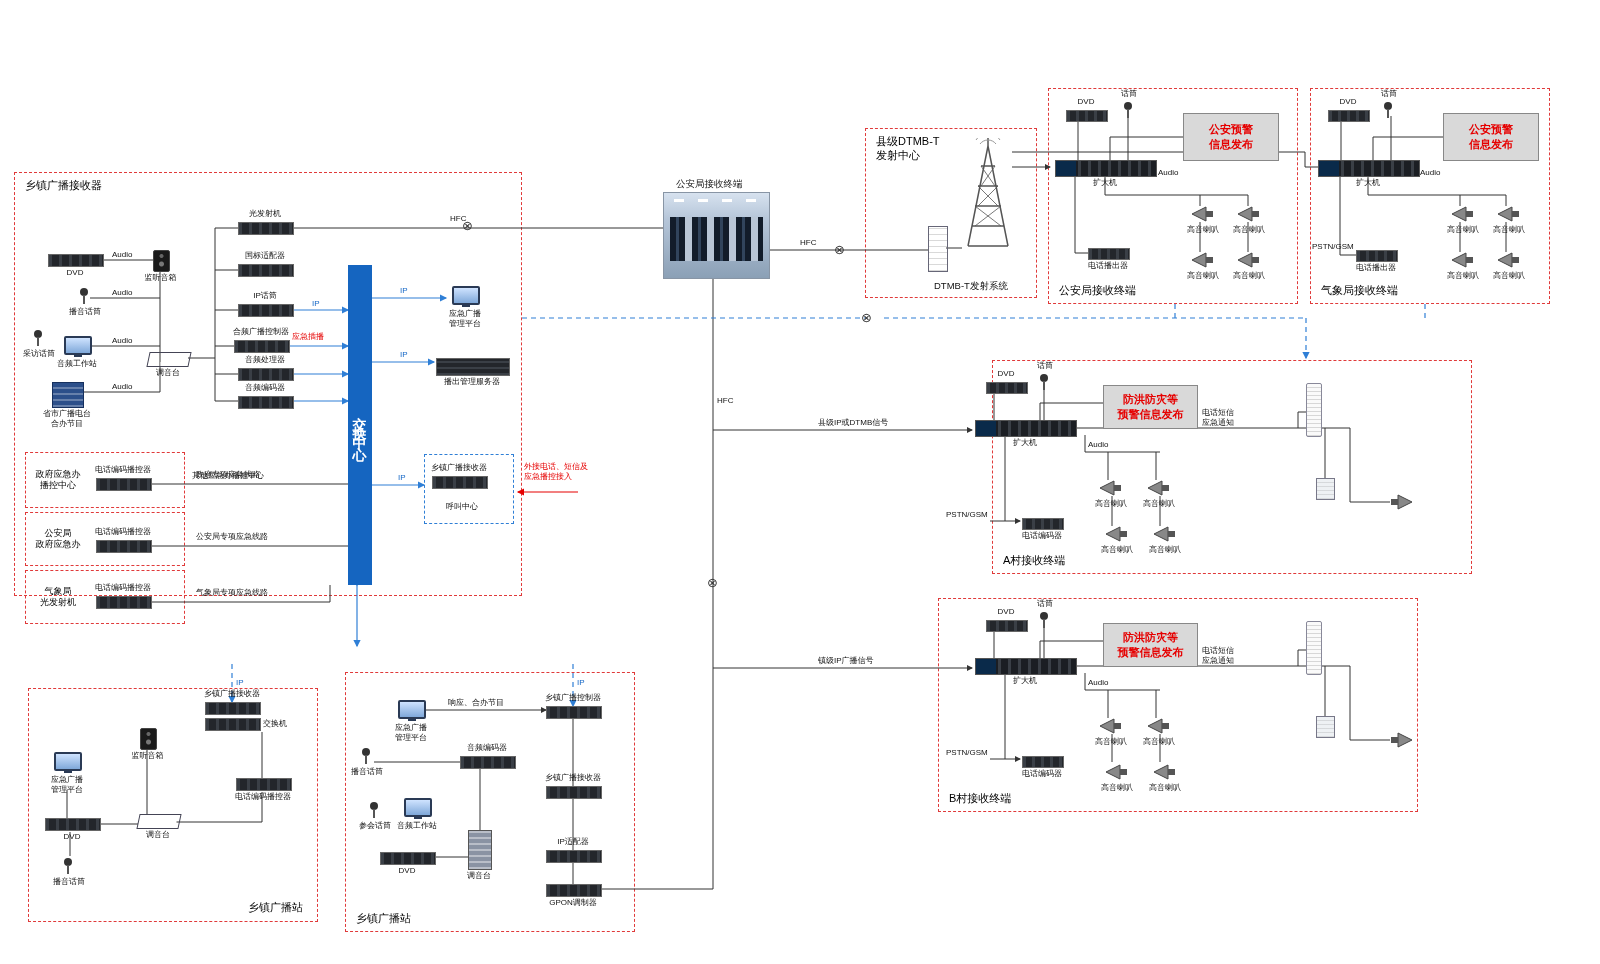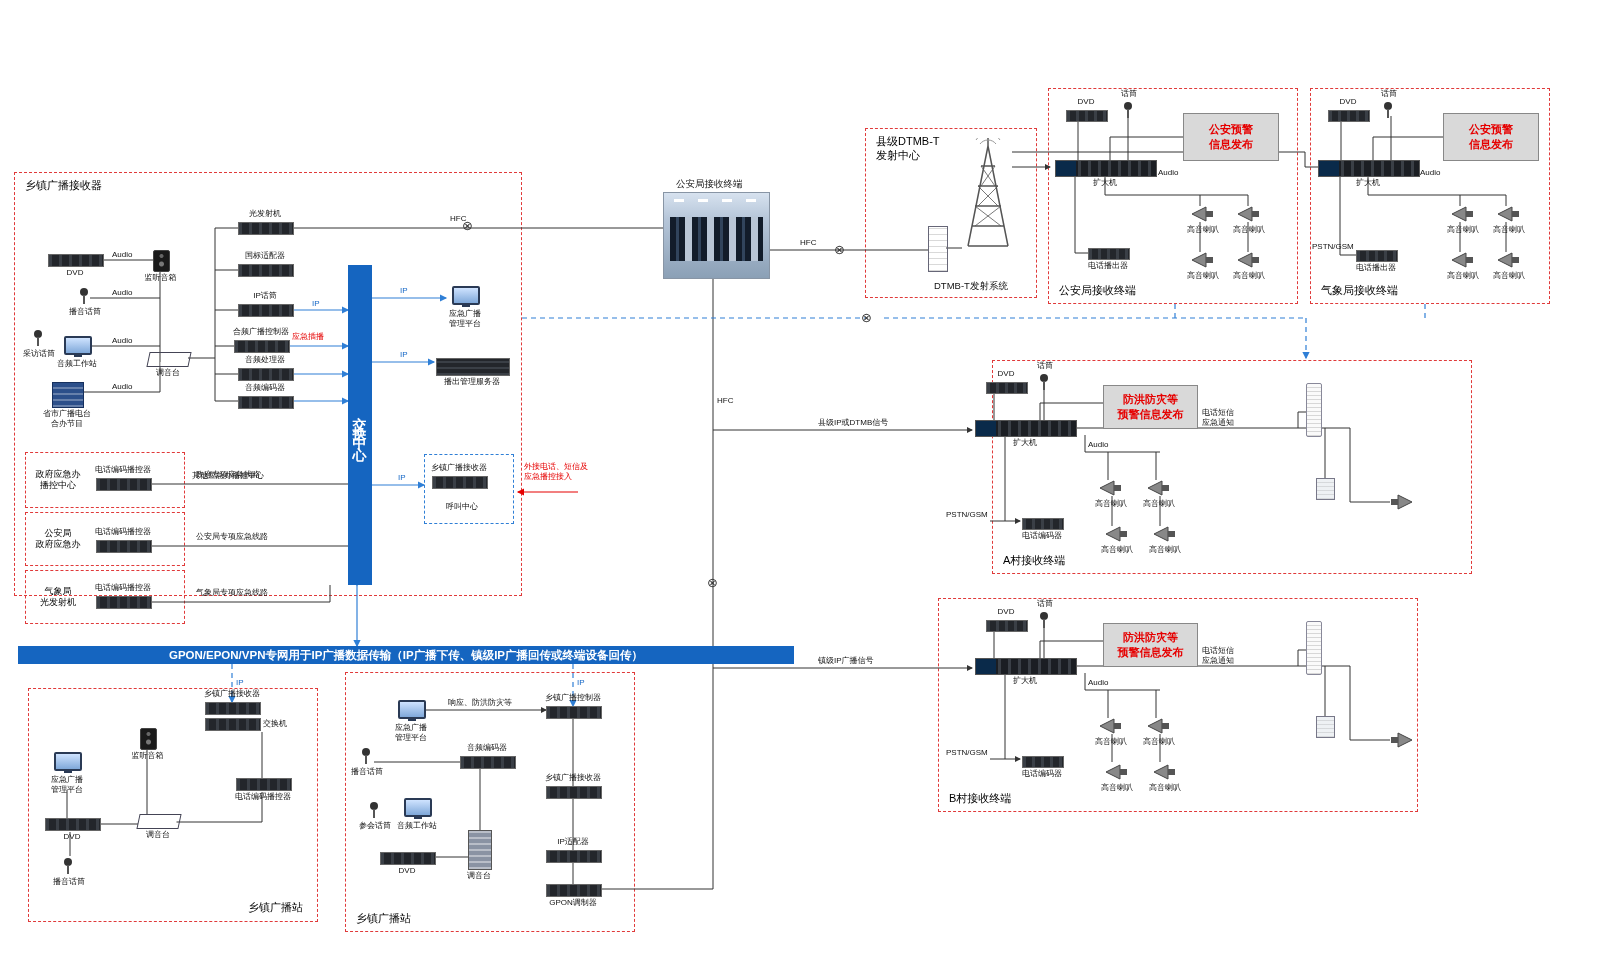--- a/index.html
+++ b/index.html
@@ -265,23 +265,20 @@
         <div class="rlabel lp-br">乡镇广播站</div>
       </div>
       <div class="region" style="left: 345px; top: 672px; width: 290px; height: 260px;">
         <div class="rlabel lp-bl">乡镇广播站</div>
       </div>
     </div>
 
   <div id="exchange-bar">
     <span>交换中心</span>
   </div>
-  <div id="gpon-bar">
-    <span>GPON/EPON/VPN专网用于IP广播数据传输（IP广播下传、镇级IP广播回传或终端设备回传）</span>
-  </div>
 
   <div id="layer-alerts">
       <div class="alert" style="left: 1183px; top: 113px; width: 96px; height: 48px;">公安预警
 信息发布</div>
       <div class="alert" style="left: 1443px; top: 113px; width: 96px; height: 48px;">公安预警
 信息发布</div>
       <div class="alert" style="left: 1103px; top: 385px; width: 95px; height: 44px;">防洪防灾等
 预警信息发布</div>
       <div class="alert" style="left: 1103px; top: 623px; width: 95px; height: 44px;">防洪防灾等
 预警信息发布</div>
@@ -689,21 +686,21 @@
       <div class="flabel" style="left: 196px; top: 588px;">气象局专项应急线路</div>
       <div class="flabel red" style="left: 524px; top: 462px;">外接电话、短信及
 应急播控接入</div>
       <div class="flabel red" style="left: 292px; top: 332px;">应急插播</div>
       <div class="flabel" style="left: 818px; top: 418px;">县级IP或DTMB信号</div>
       <div class="flabel" style="left: 818px; top: 656px;">镇级IP广播信号</div>
       <div class="flabel" style="left: 1202px; top: 408px;">电话短信
 应急通知</div>
       <div class="flabel" style="left: 1202px; top: 646px;">电话短信
 应急通知</div>
-      <div class="flabel" style="left: 448px; top: 698px;">响应、防洪防灾等</div>
+      <div class="flabel" style="left: 448px; top: 698px;">响应、合办节目</div>
       <div class="flabel md" style="left: 934px; top: 280px;">DTMB-T发射系统</div>
       <div class="flabel md" style="left: 676px; top: 178px;">公安局接收终端</div>
       <div class="flabel" style="left: 446px; top: 502px;">呼叫中心</div>
       <div class="flabel" style="left: 263px; top: 719px;">交换机</div>
       <div class="flabel ot" style="left: 462px; top: 219px;">⊗</div>
       <div class="flabel ot" style="left: 834px; top: 243px;">⊗</div>
       <div class="flabel ot" style="left: 861px; top: 311px;">⊗</div>
       <div class="flabel ot" style="left: 707px; top: 576px;">⊗</div>
     </div>
 </div>

